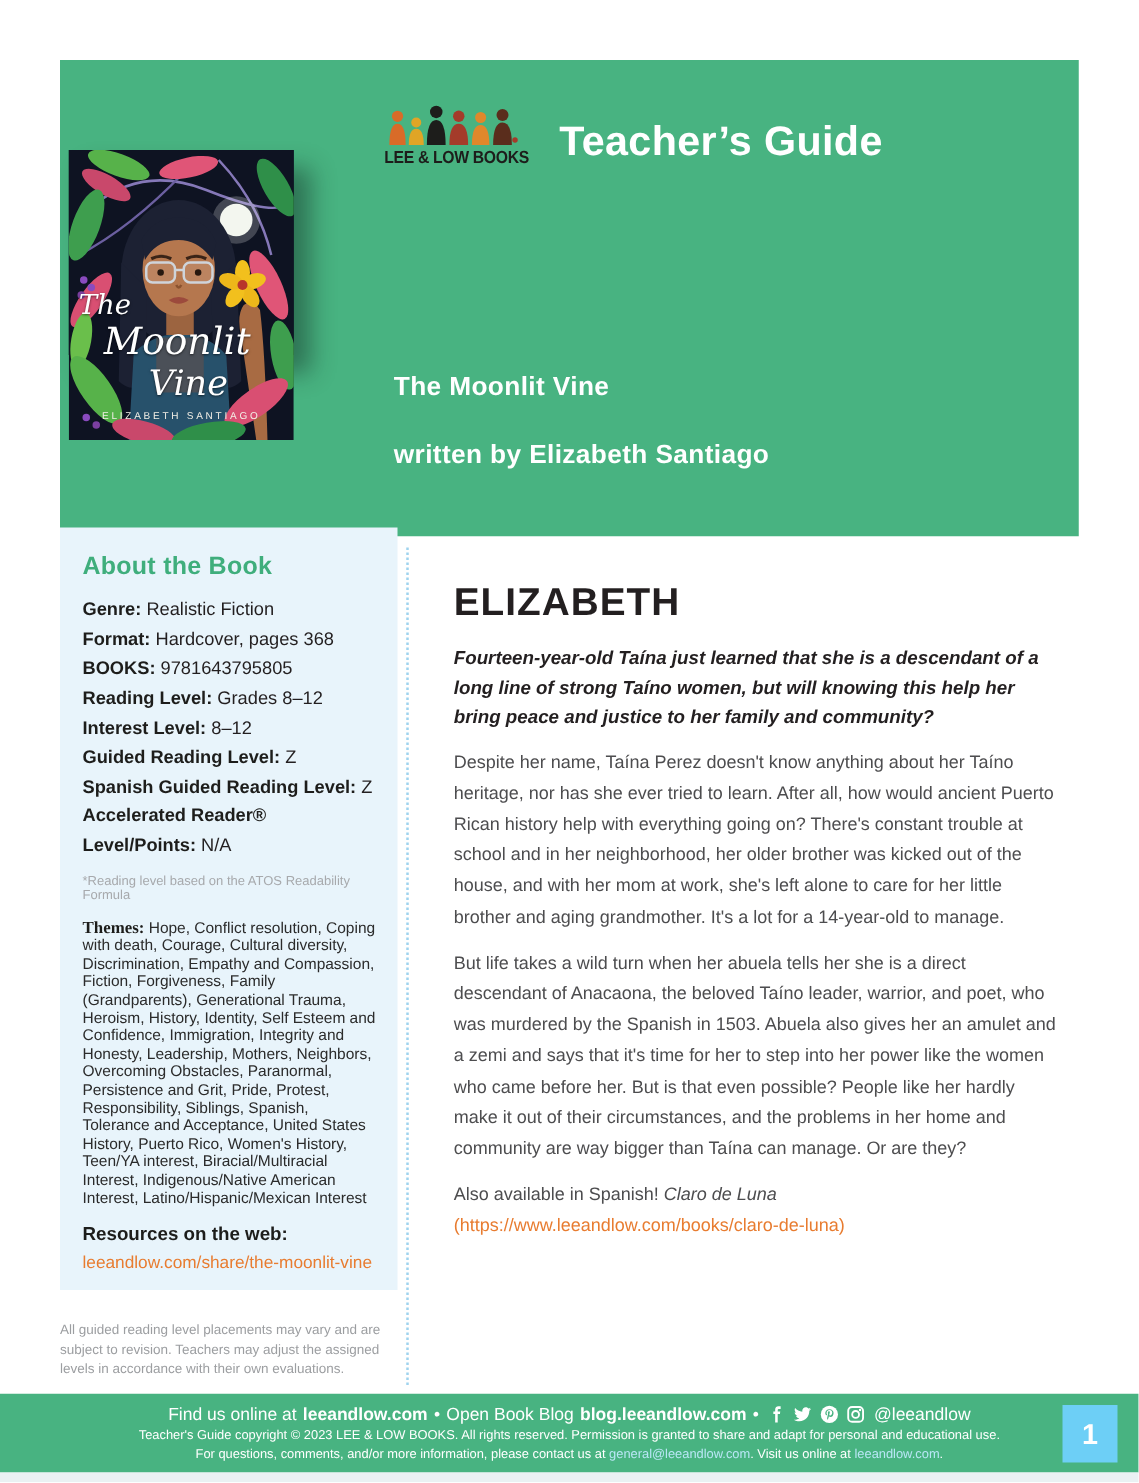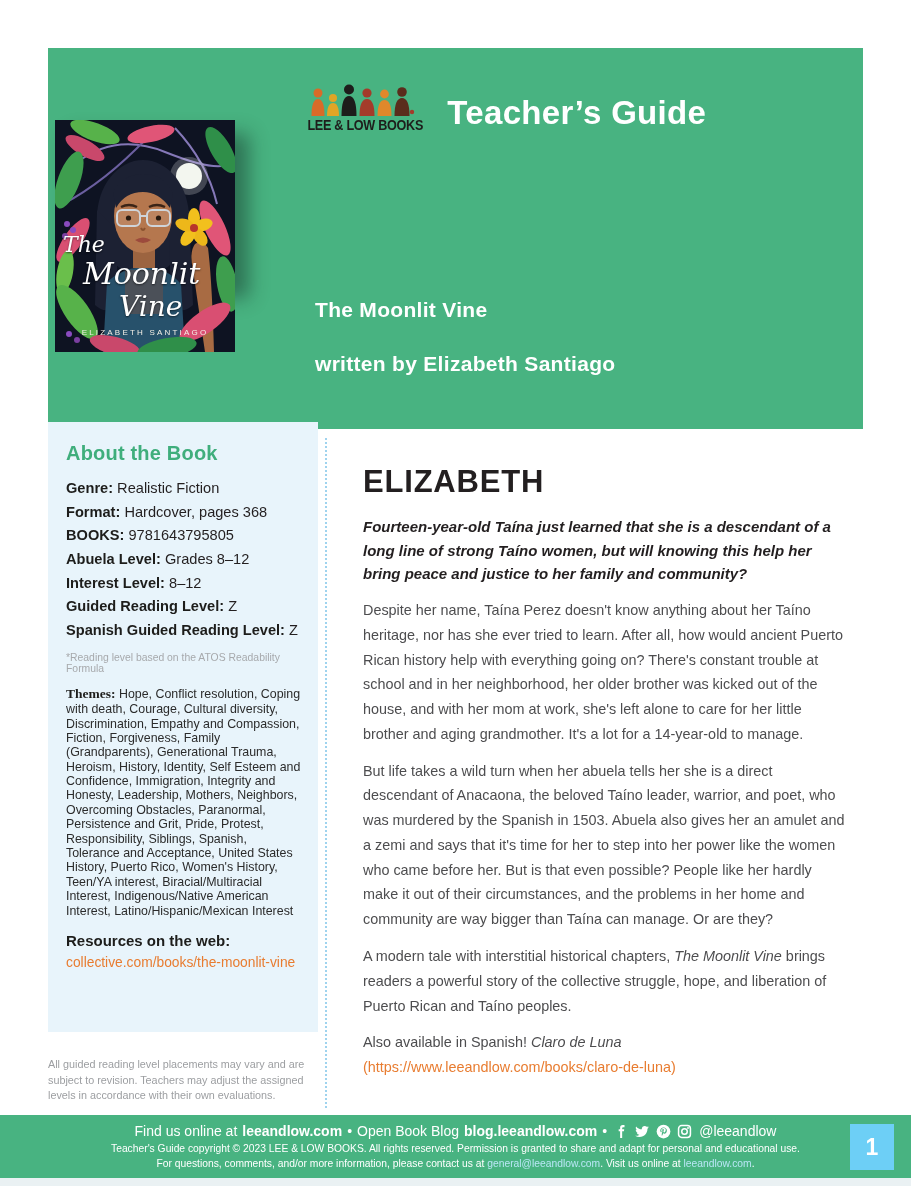--- a/index.html
+++ b/index.html
@@ -161,40 +161,40 @@
     <div class="cover-text cov-vine">Vine</div>
     <div class="cov-author">ELIZABETH SANTIAGO</div>
   </div>
 
   <div class="about-box">
     <div class="about-heading">About the Book</div>
     <div class="about-fields">
       <div class="fld"><b>Genre:</b> <span>Realistic Fiction</span></div>
       <div class="fld"><b>Format:</b> <span>Hardcover,  pages 368</span></div>
       <div class="fld"><b>BOOKS:</b> <span>9781643795805</span></div>
-      <div class="fld"><b>Abuela Level:</b> <span>Grades 8–12</span></div>
+      <div class="fld"><b>Reading Level:</b> <span>Grades 8–12</span></div>
       <div class="fld"><b>Interest Level:</b> <span>8–12</span></div>
       <div class="fld"><b>Guided Reading Level:</b> <span>Z</span></div>
       <div class="fld"><b>Spanish Guided Reading Level:</b> <span>Z</span></div>
+      <div class="fld"><b>Accelerated Reader® Level/Points:</b> <span>N/A</span></div>
     </div>
     <div class="about-note">*Reading level based on the ATOS Readability Formula</div>
     <div class="themes"><b>Themes:</b> <span>Hope, Conflict resolution, Coping with death, Courage, Cultural diversity, Discrimination, Empathy and Compassion, Fiction, Forgiveness, Family (Grandparents), Generational Trauma, Heroism, History, Identity, Self Esteem and Confidence, Immigration, Integrity and Honesty, Leadership, Mothers, Neighbors, Overcoming Obstacles, Paranormal, Persistence and Grit, Pride, Protest, Responsibility, Siblings, Spanish, Tolerance and Acceptance, United States History, Puerto Rico, Women's History, Teen/YA interest, Biracial/Multiracial Interest, Indigenous/Native American Interest, Latino/Hispanic/Mexican Interest</span></div>
     <div class="resources">Resources on the web:</div>
-    <a class="resources-link" href="#">collective.com/books/the-moonlit-vine</a>
+    <a class="resources-link" href="#">leeandlow.com/share/the-moonlit-vine</a>
   </div>
   <div class="sidebar-disclaimer">All guided reading level placements may vary and are subject to revision. Teachers may adjust the assigned levels in accordance with their own evaluations.</div>
 
   <div class="divider"></div>
 
   <div class="main">
     <h1 class="syn-heading">ELIZABETH</h1>
     <p class="lede">Fourteen-year-old Taína just learned that she is a descendant of a long line of strong Taíno women, but will knowing this help her bring peace and justice to her family and community?</p>
     <p class="para">Despite her name, Taína Perez doesn't know anything about her Taíno heritage, nor has she ever tried to learn. After all, how would ancient Puerto Rican history help with everything going on? There's constant trouble at school and in her neighborhood, her older brother was kicked out of the house, and with her mom at work, she's left alone to care for her little brother and aging grandmother. It's a lot for a 14-year-old to manage.</p>
     <p class="para">But life takes a wild turn when her abuela tells her she is a direct descendant of Anacaona, the beloved Taíno leader, warrior, and poet, who was murdered by the Spanish in 1503. Abuela also gives her an amulet and a zemi and says that it's time for her to step into her power like the women who came before her. But is that even possible? People like her hardly make it out of their circumstances, and the problems in her home and community are way bigger than Taína can manage. Or are they?</p>
-    <p class="para"><span>A modern tale with interstitial historical chapters, </span><i>The Moonlit Vine</i><span> brings readers a powerful story of the collective struggle, hope, and liberation of Puerto Rican and Taíno peoples.</span></p>
     <p class="para"><span>Also available in Spanish! </span><i>Claro de Luna</i><span> </span><a class="olink" href="#">(https://www.leeandlow.com/books/claro-de-luna)</a></p>
   </div>
 
   <div class="footer">
     <div class="f-inner">
       <div class="f-line1">
         <span>Find us online at</span>
         <b>leeandlow.com</b>
         <span>•</span>
         <span>Open Book Blog</span>

